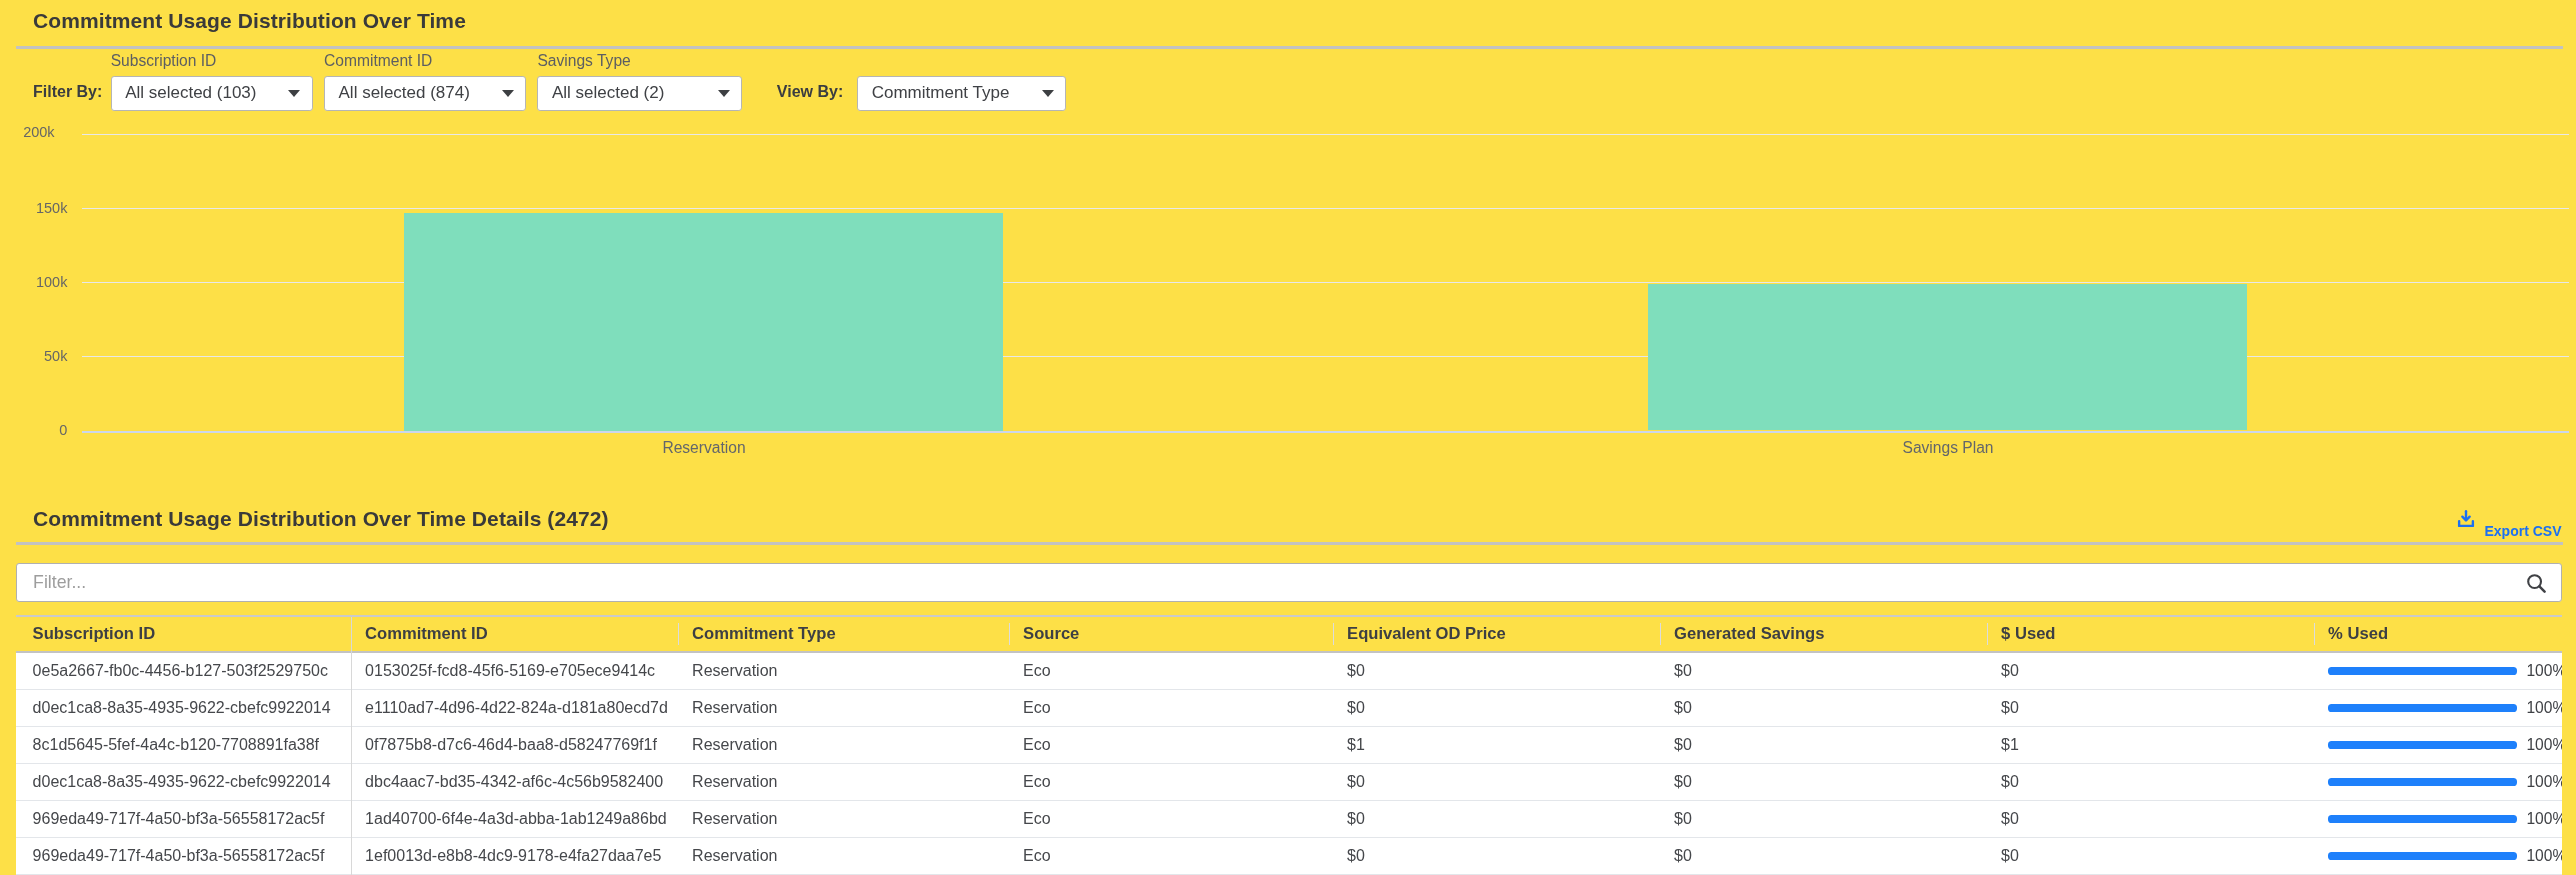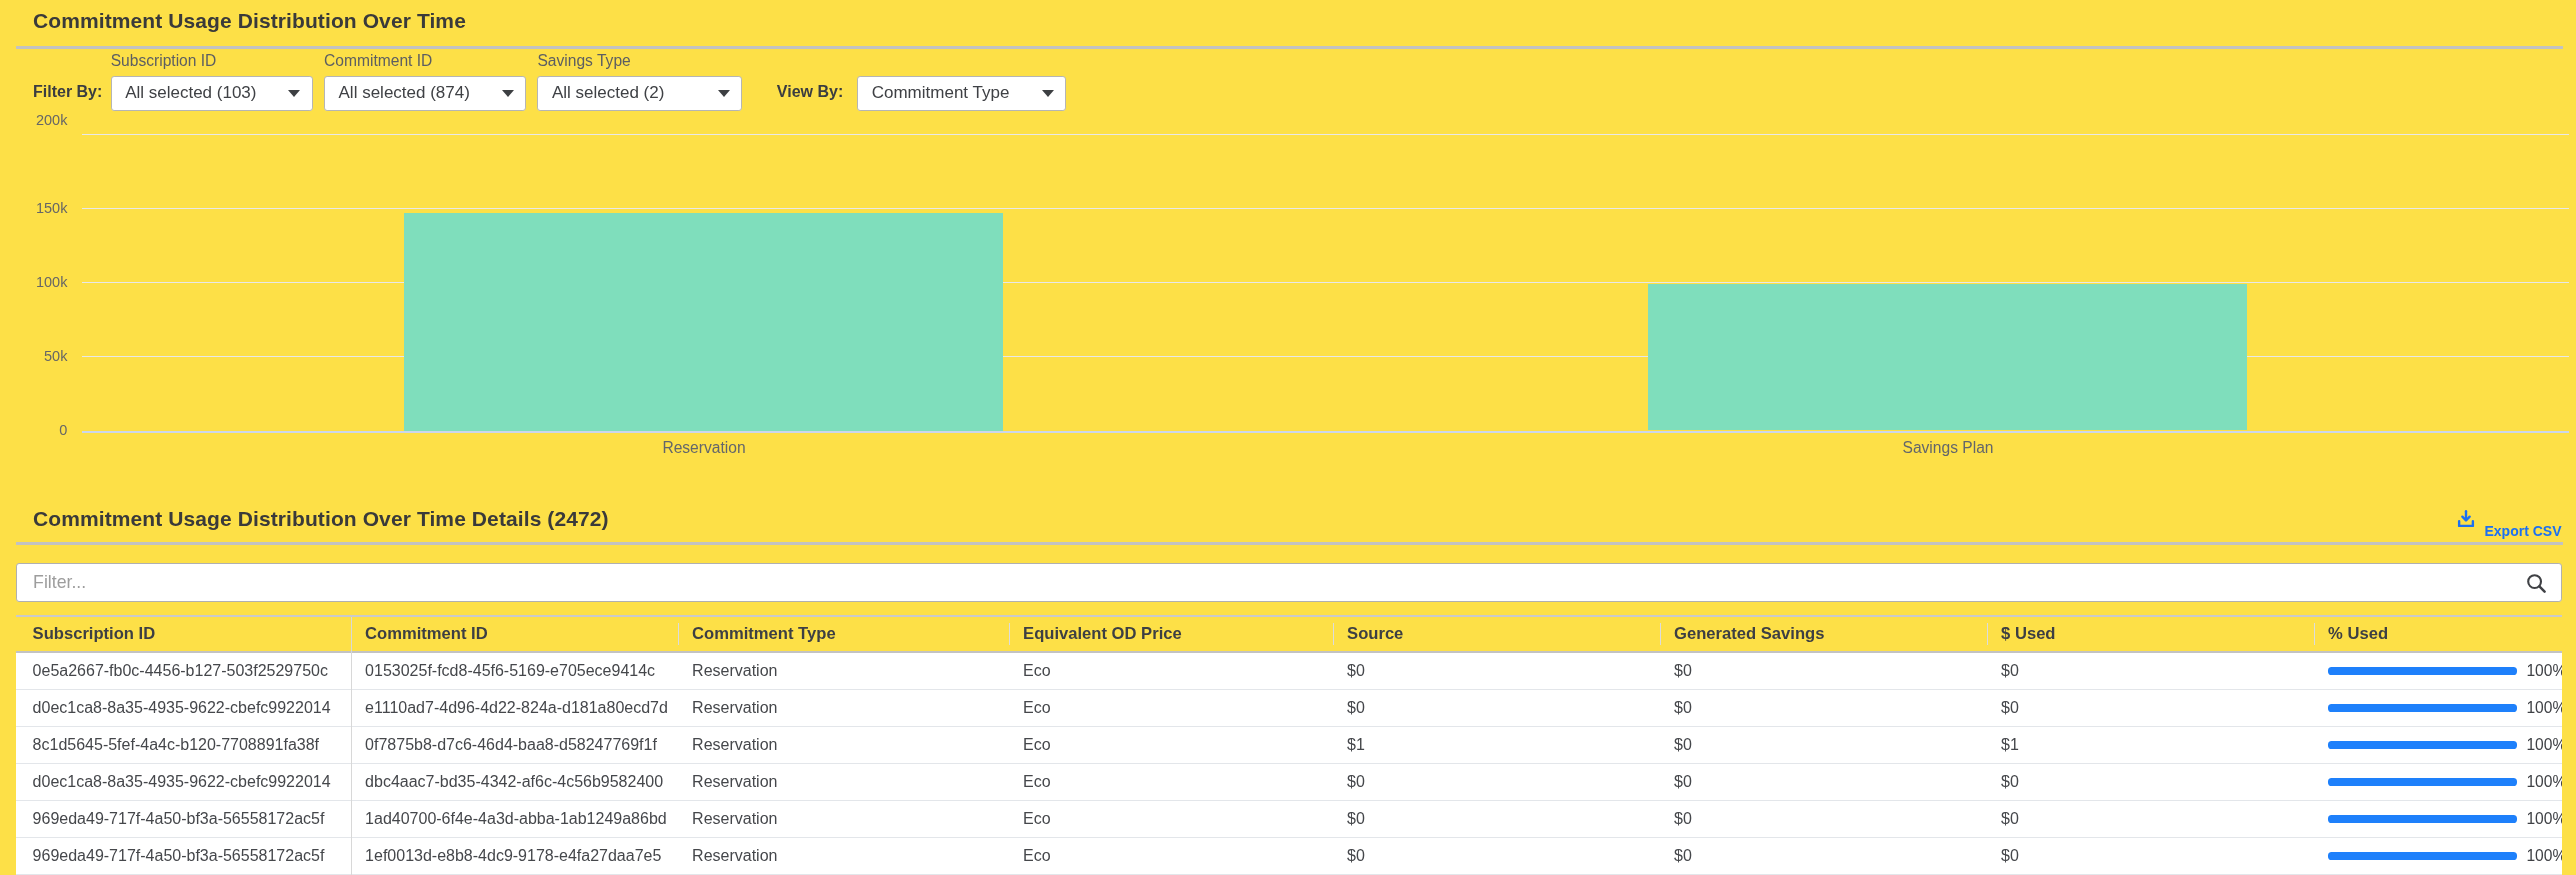--- a/index.html
+++ b/index.html
@@ -143,21 +143,21 @@
   <div class="chart-layer" id="chart">
       <div class="axisline" style="left: 82px; width: 2487px; top: 431px; background: rgb(204, 214, 235);"></div>
       <div class="ytick" style="left: 10.4px; top: 422px; line-height: 17.7px;">0</div>
       <div class="gridline" style="left: 82px; width: 2487px; top: 356px;"></div>
       <div class="ytick" style="left: 10.4px; top: 348px; line-height: 17.7px;">50k</div>
       <div class="gridline" style="left: 82px; width: 2487px; top: 282px;"></div>
       <div class="ytick" style="left: 10.4px; top: 274px; line-height: 17.7px;">100k</div>
       <div class="gridline" style="left: 82px; width: 2487px; top: 208px;"></div>
       <div class="ytick" style="left: 10.4px; top: 200px; line-height: 17.7px;">150k</div>
       <div class="gridline" style="left: 82px; width: 2487px; top: 134px;"></div>
-      <div class="ytick" style="left: 10.4px; top: 112px; line-height: 17.7px;">200k</div>
+      <div class="ytick" style="left: 10.4px; top: 124px; line-height: 17.7px; text-align: center;">200k</div>
       <div class="bar" style="left: 404px; top: 213px; width: 599px; height: 218px; background: rgb(127, 222, 188);"></div>
       <div class="xlabel" style="left: 574px; top: 439px;">Reservation</div>
       <div class="bar" style="left: 1648px; top: 284px; width: 599px; height: 146px; background: rgb(127, 222, 188);"></div>
       <div class="xlabel" style="left: 1818px; top: 439px;">Savings Plan</div>
     </div>
 
   <div class="details-head">
     <div class="details-title">Commitment Usage Distribution Over Time Details (2472)</div>
     <div class="export-btn">
       <span style="display:flex;">
@@ -180,22 +180,22 @@
         <line x1="15.4" y1="15.4" x2="20.6" y2="20.6" stroke="#3f4145" stroke-width="2.5" stroke-linecap="round"></line>
       </svg>
     </span>
   </div>
 
   <div class="tbl" id="tbl">
     <div class="trow thead" id="thead">
         <div class="cell first">Subscription ID</div>
         <div class="cell">Commitment ID</div>
         <div class="cell">Commitment Type</div>
+        <div class="cell">Source</div>
         <div class="cell">Equivalent OD Price</div>
-        <div class="cell">Source</div>
         <div class="cell">Generated Savings</div>
         <div class="cell">$ Used</div>
         <div class="cell">% Used</div>
       </div>
     <div id="tbody">
         <div class="trow drow">
           <div class="cell first">0e5a2667-fb0c-4456-b127-503f2529750c</div>
           <div class="cell">0153025f-fcd8-45f6-5169-e705ece9414c</div>
           <div class="cell">Reservation</div>
           <div class="cell">Eco</div>

